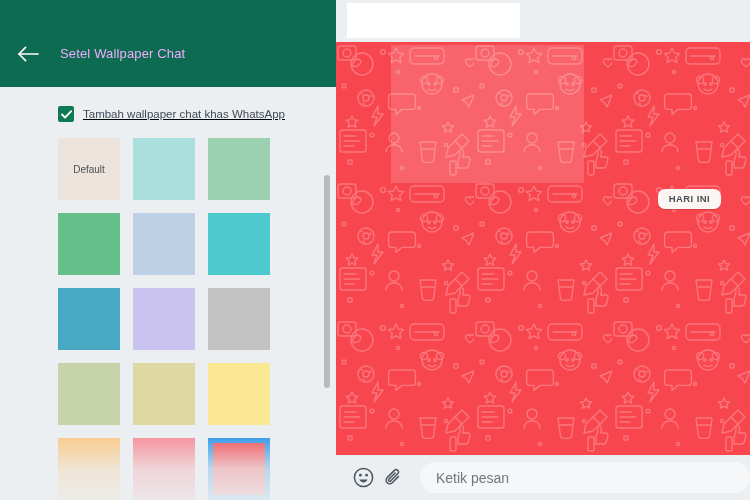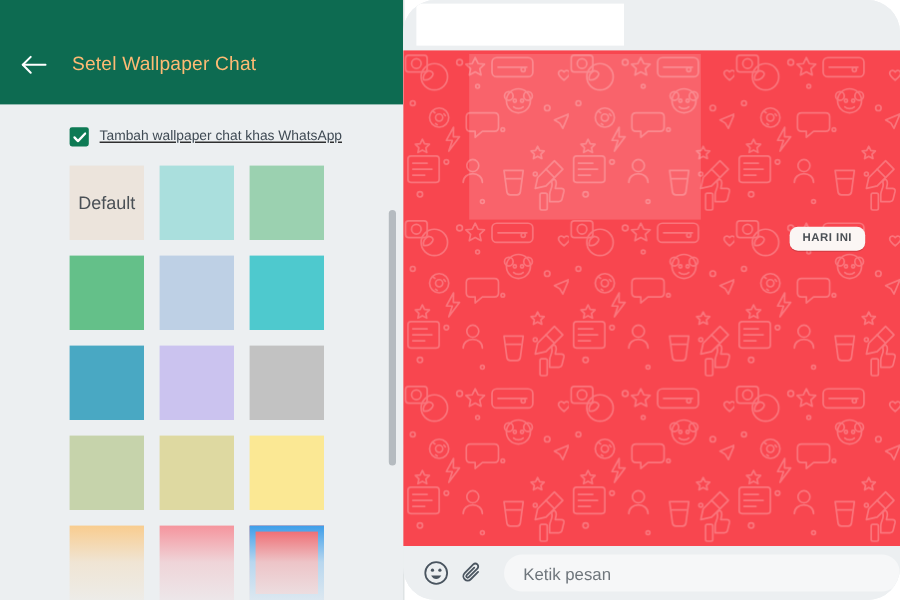--- a/index.html
+++ b/index.html
@@ -33,22 +33,22 @@
     align-items: flex-end;
     padding: 0 0 16px 0;
   }
   #back-button {
     width: 56px; height: 34px;
     display: flex; align-items: center; justify-content: center;
     cursor: pointer;
   }
   #back-button svg { display: block; }
   #settings-title {
-    color: #fdba74;
-    font-size: 16px;
+    color: #f0abfc;
+    font-size: 13px;
     font-weight: 500;
     letter-spacing: 0.15px;
     line-height: 34px;
     margin-left: 4px;
     white-space: nowrap;
   }
 
   
   #checkbox-row {
     position: absolute;
@@ -95,21 +95,21 @@
   .swatch.selected {
     outline: none;
   }
   .swatch.selected .fill {
     border: 5px solid #1d8fe8;
   }
   .swatch-label {
     position: absolute;
     inset: 0;
     display: flex; align-items: center; justify-content: center;
-    font-size: 15px;
+    font-size: 10px;
     color: #4a5056;
     pointer-events: none;
   }
 
   
   #left-fade {
     position: absolute;
     left: 0; bottom: 0;
     width: 336px; height: 70px;
     background: linear-gradient(to bottom, rgba(236,239,241,0) 0%, rgba(236,239,241,0.75) 55%, rgba(236,239,241,0.92) 100%);
@@ -132,21 +132,20 @@
     cursor: pointer;
   }
 
   
   #preview-panel {
     position: absolute;
     left: 336px; top: 0;
     width: 414px; height: 500px;
     background: #eceff1;
     overflow: hidden;
-    border-radius: 27px;
   }
   #preview-topbar {
     position: absolute;
     left: 0; top: 0;
     width: 414px; height: 42px;
     background: #eceff1;
   }
   #preview-topbar-card {
     position: absolute;
     left: 11px; top: 3px;

